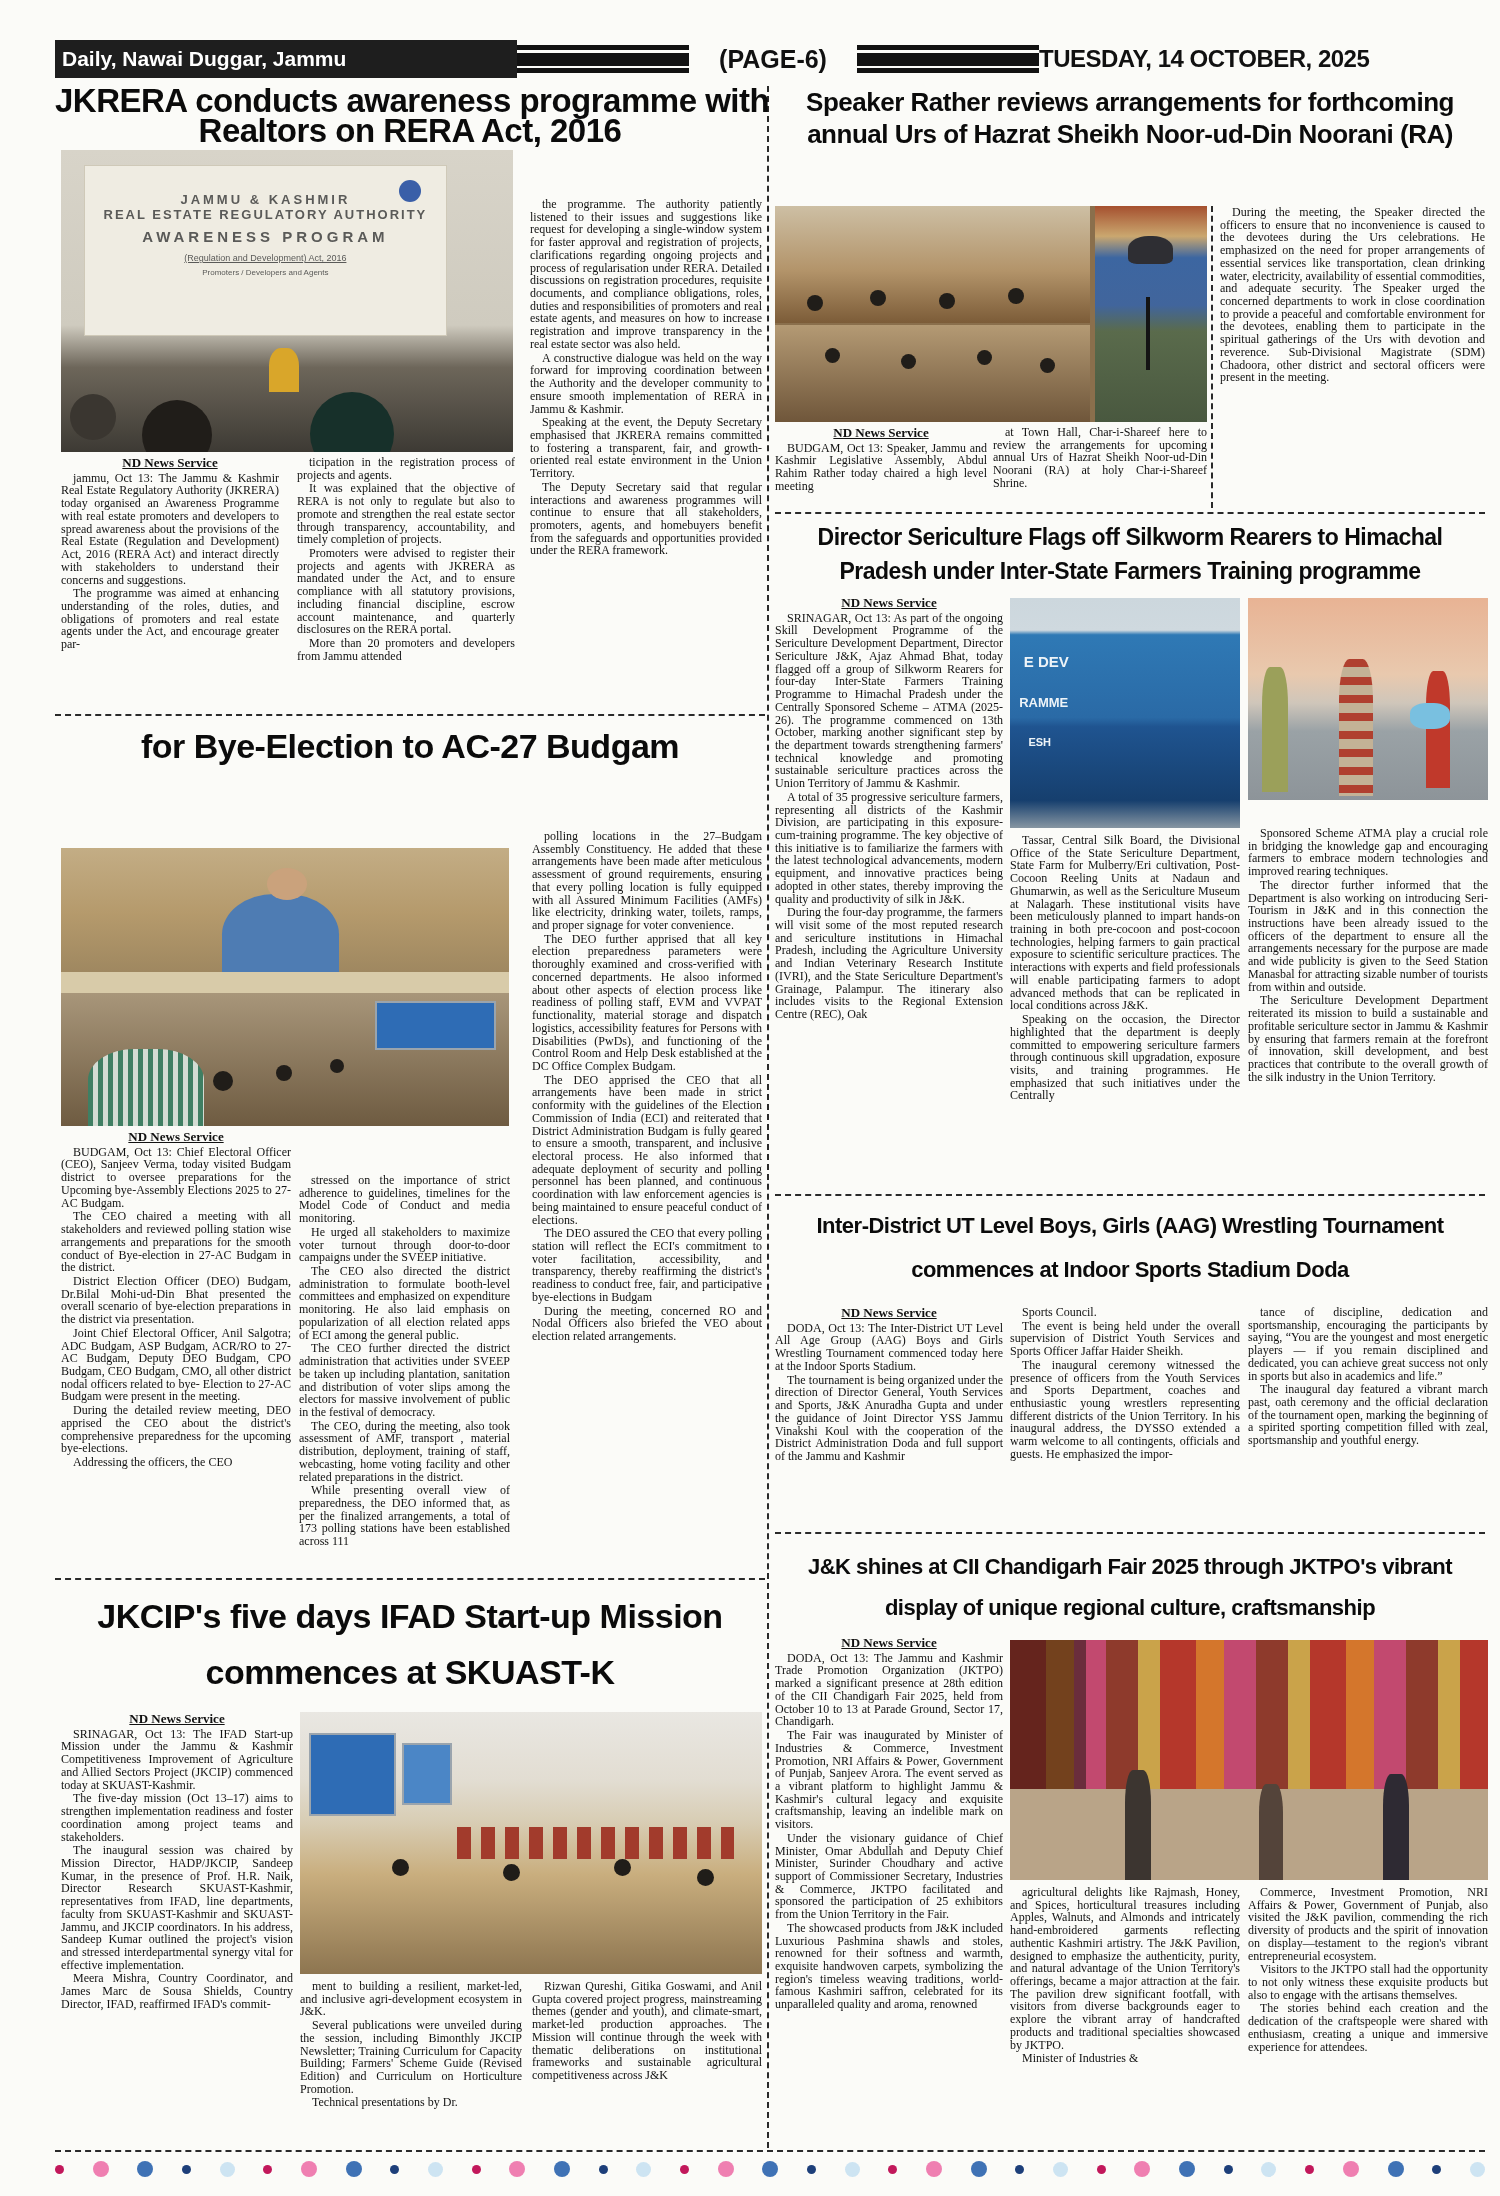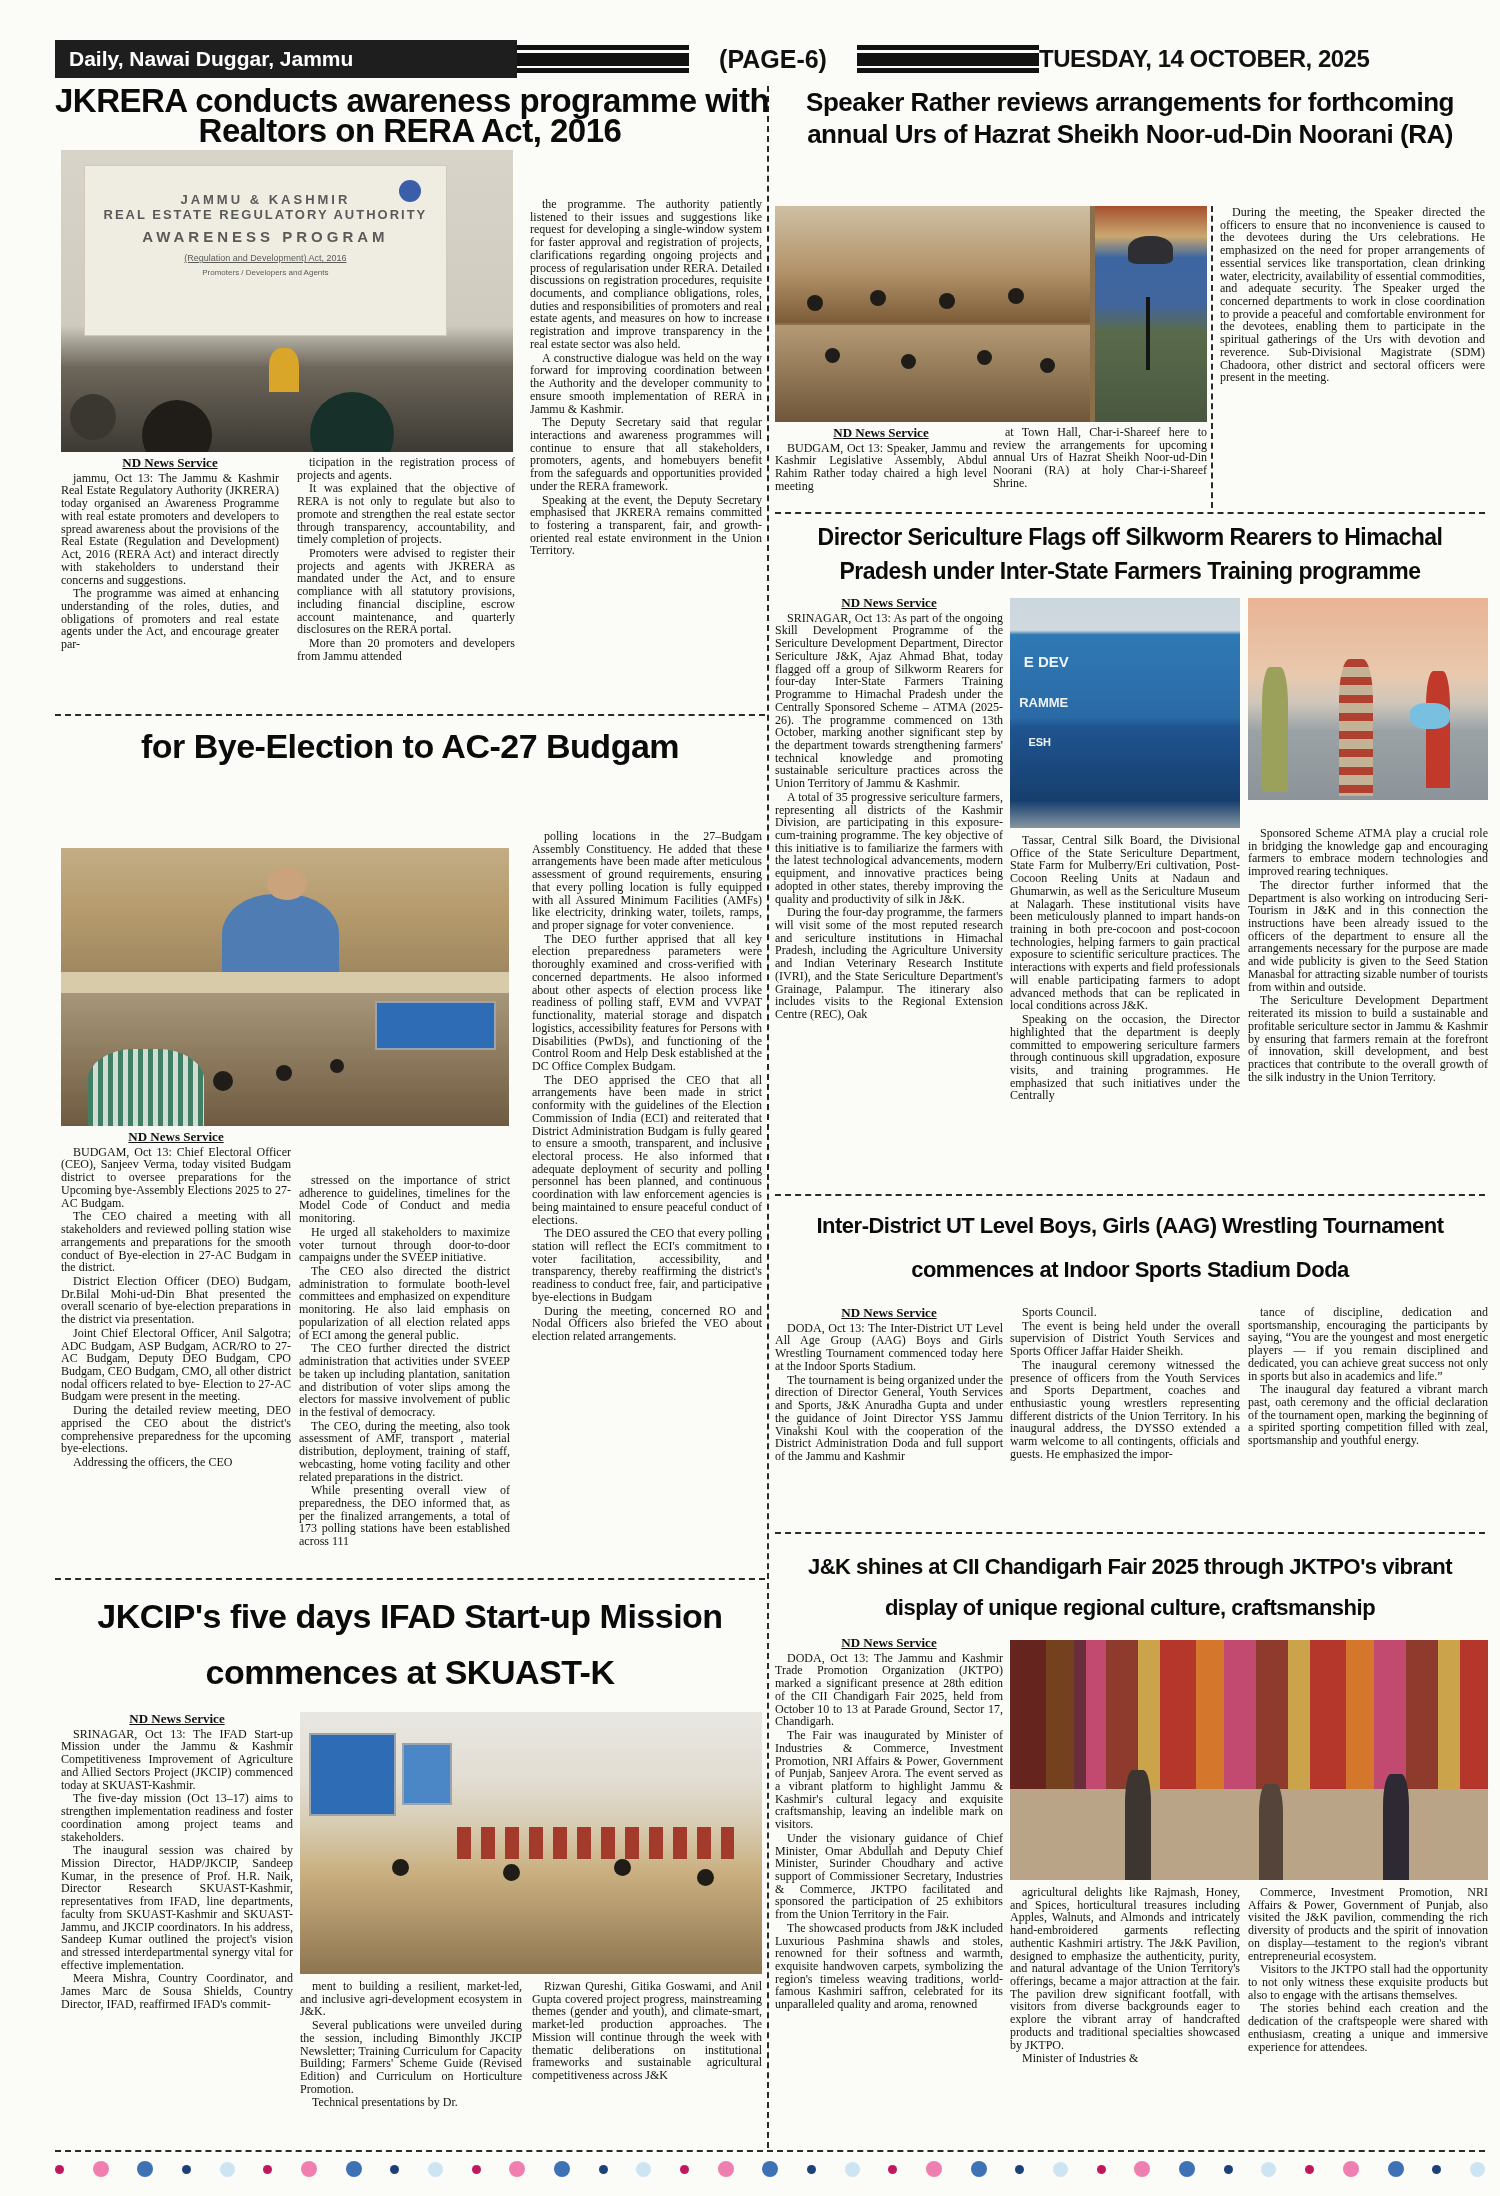--- a/index.html
+++ b/index.html
@@ -1,20 +1,20 @@
 <!DOCTYPE html>
 <html><head>
 <meta charset="utf-8">
 <style>
   html,body{margin:0;padding:0;background:#777;}
   .page{position:relative;width:1500px;height:2196px;background:#fbfbf8;font-family:"Liberation Serif",serif;color:#111;overflow:hidden;}
   .abs{position:absolute;}
   
   #masthead-bar{left:55px;top:40px;width:462px;height:38px;background:#1e1e1e;color:#fff;
-    font-family:"Liberation Sans",sans-serif;font-weight:bold;font-size:21px;line-height:38px;padding-left:14px;box-sizing:border-box;}
+    font-family:"Liberation Sans",sans-serif;font-weight:bold;font-size:21px;line-height:38px;padding-left:7px;box-sizing:border-box;}
   .rule{display:flex;flex-direction:column;justify-content:space-between;}
   .rule div{background:#121212;}
   .rule .thin{height:5px;} .rule .thick{height:13px;}
   #rule-left{left:517px;top:45px;width:172px;height:28px;}
   #rule-right{left:857px;top:45px;width:182px;height:28px;}
   #page-label{left:689px;top:40px;width:168px;height:38px;text-align:center;
     font-family:"Liberation Sans",sans-serif;font-weight:bold;font-size:25px;line-height:38px;}
   #date-label{left:1039px;top:40px;width:446px;height:38px;text-align:left;
     font-family:"Liberation Sans",sans-serif;font-weight:bold;font-size:24px;line-height:38px;letter-spacing:-0.5px;}
   
@@ -161,22 +161,22 @@
   </div>
   <div class="abs col" id="a1-col2">
       <p>ticipation in the registration process of projects and agents.</p>
       <p>It was explained that the objective of RERA is not only to regulate but also to promote and strengthen the real estate sector through transparency, accountability, and timely completion of projects.</p>
       <p>Promoters were advised to register their projects and agents with JKRERA as mandated under the Act, and to ensure compliance with all statutory provisions, including financial discipline, escrow account maintenance, and quarterly disclosures on the RERA portal.</p>
       <p>More than 20 promoters and developers from Jammu attended</p>
     </div>
   <div class="abs col" id="a1-col3">
       <p>the programme. The authority patiently listened to their issues and suggestions like request for developing a single-window system for faster approval and registration of projects, clarifications regarding ongoing projects and process of regularisation under RERA. Detailed discussions on registration procedures, requisite documents, and compliance obligations, roles, duties and responsibilities of promoters and real estate agents, and measures on how to increase registration and improve transparency in the real estate sector was also held.</p>
       <p>A constructive dialogue was held on the way forward for improving coordination between the Authority and the developer community to ensure smooth implementation of RERA in Jammu &amp; Kashmir.</p>
+      <p>Speaking at the event, the Deputy Secretary emphasised that JKRERA remains committed to fostering a transparent, fair, and growth-oriented real estate environment in the Union Territory.</p>
       <p>The Deputy Secretary said that regular interactions and awareness programmes will continue to ensure that all stakeholders, promoters, agents, and homebuyers benefit from the safeguards and opportunities provided under the RERA framework.</p>
-      <p>Speaking at the event, the Deputy Secretary emphasised that JKRERA remains committed to fostering a transparent, fair, and growth-oriented real estate environment in the Union Territory.</p>
     </div>
 
   <div class="abs headline" id="a2-headline">
       <p>Speaker Rather reviews arrangements for forthcoming</p>
       <p>annual Urs of Hazrat Sheikh Noor-ud-Din Noorani (RA)</p>
     </div>
   <div class="abs photo" id="a2-photo">
     <div class="a2-top">
       <div class="head" style="left:10%;bottom:10%;width:16px;height:16px;"></div>
       <div class="head" style="left:30%;bottom:14%;width:16px;height:16px;"></div>

